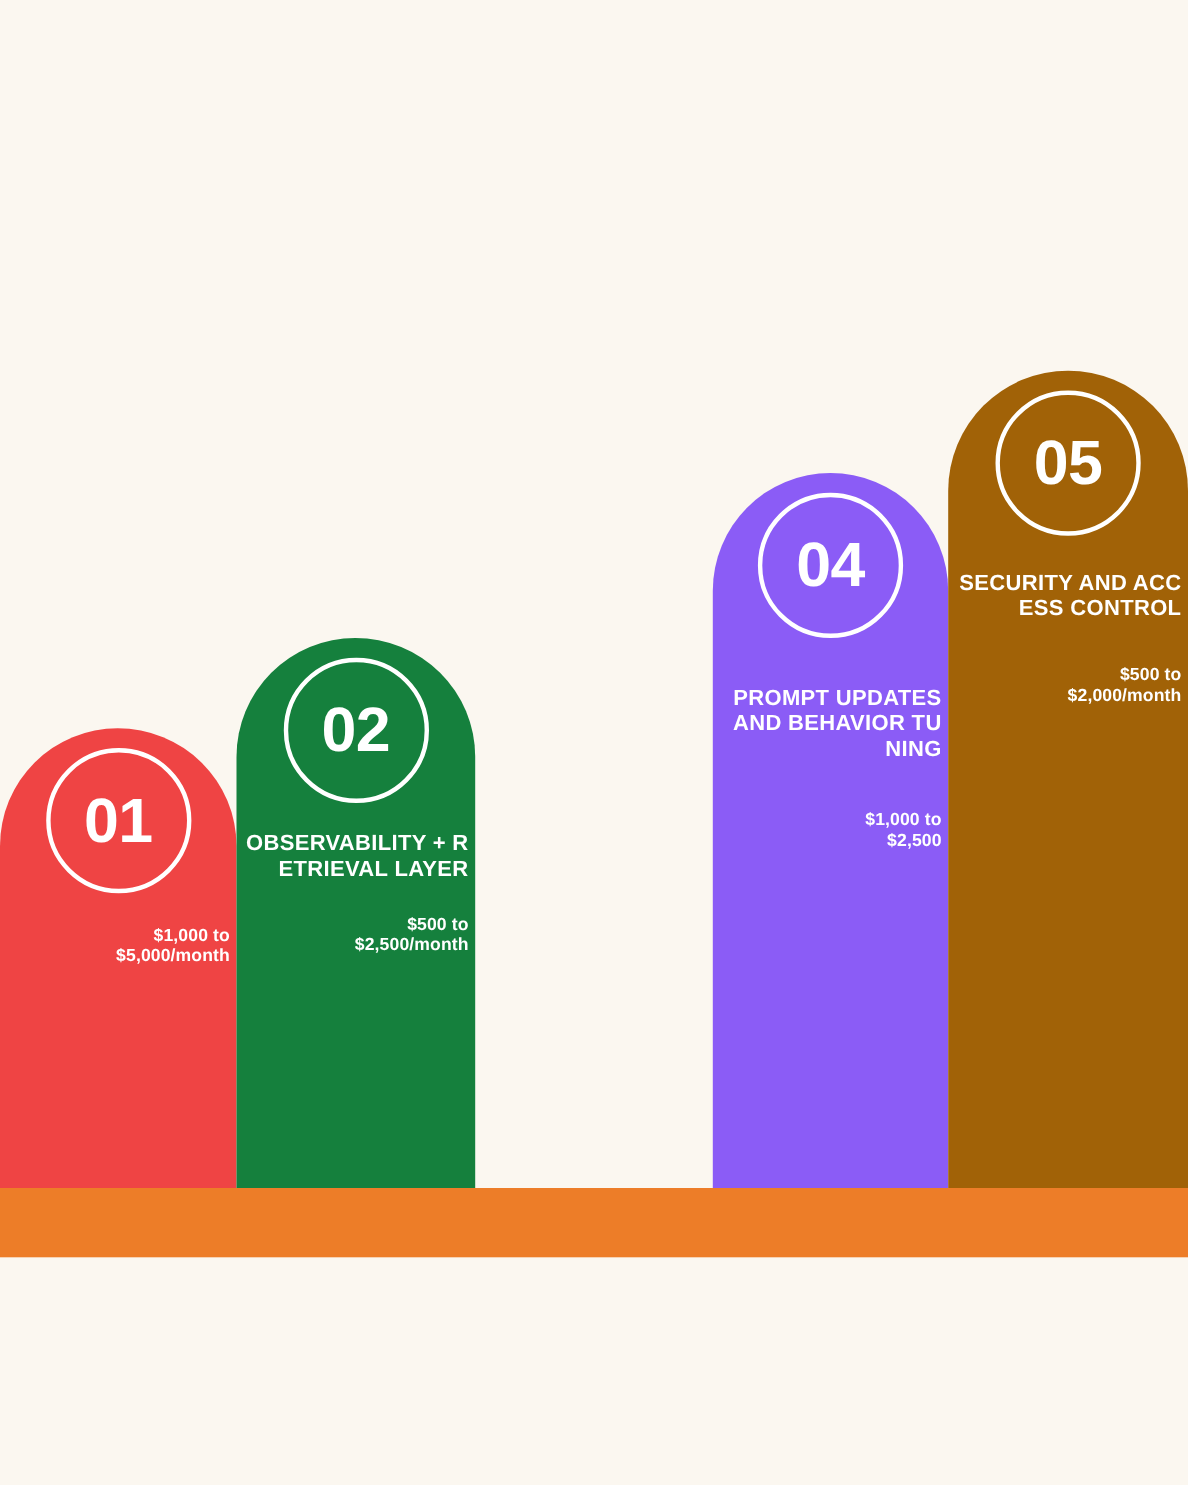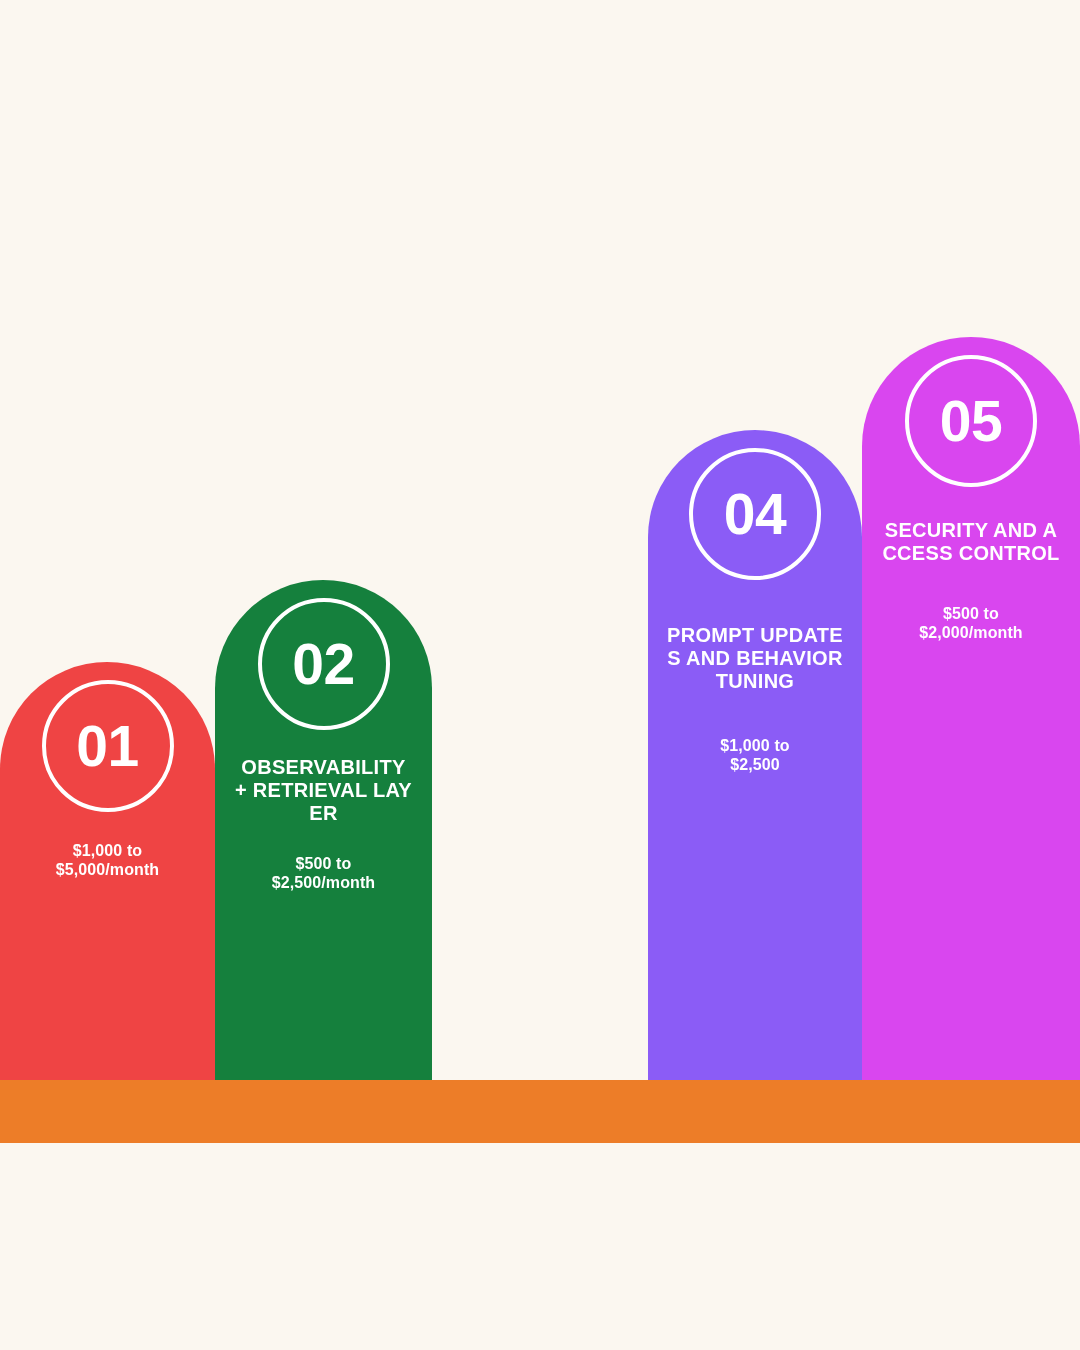--- a/index.html
+++ b/index.html
@@ -42,21 +42,21 @@
     z-index: 2;
     display: flex;
     flex-direction: column;
     align-items: center;
   }
 
   .col-1 { left: 0px;   top: 662px; width: 215px; height: 418px; background: #ef4444; }
   .col-2 { left: 215px; top: 580px; width: 217px; height: 500px; background: #15803d; }
   .col-3 { left: 432px; top: 524px; width: 216px; height: 556px; background: #3A4A5E; }
   .col-4 { left: 648px; top: 430px; width: 214px; height: 650px; background: #8b5cf6; }
-  .col-5 { left: 862px; top: 337px; width: 218px; height: 743px; background: #d946ef; }
+  .col-5 { left: 862px; top: 337px; width: 218px; height: 743px; background: #a16207; }
 
   
   .col-1 { border-top-left-radius: 107px 107px; border-top-right-radius: 108px 107px; }
   .col-2 { border-top-left-radius: 108px 108px; border-top-right-radius: 109px 108px; }
   .col-3 { border-top-left-radius: 108px 108px; border-top-right-radius: 108px 108px; }
   .col-4 { border-top-left-radius: 107px 107px; border-top-right-radius: 107px 107px; }
   .col-5 { border-top-left-radius: 109px 109px; border-top-right-radius: 109px 109px; }
 
   
   .col-5 { border-top-right-radius: 109px 109px; }
@@ -78,22 +78,22 @@
     color: #FFFFFF;
     font-size: 57px;
     font-weight: 700;
     line-height: 1;
     letter-spacing: -0.5px;
   }
 
   
   .col-text {
     width: 100%;
-    padding: 0 18px;
-    text-align: center;
+    padding: 0 6px;
+    text-align: right;
   }
 
   .col-title {
     color: #FFFFFF;
     font-size: 20px;
     font-weight: 700;
     line-height: 1.15;
     letter-spacing: 0.3px;
     margin-top: 26px;
     word-break: break-all;

